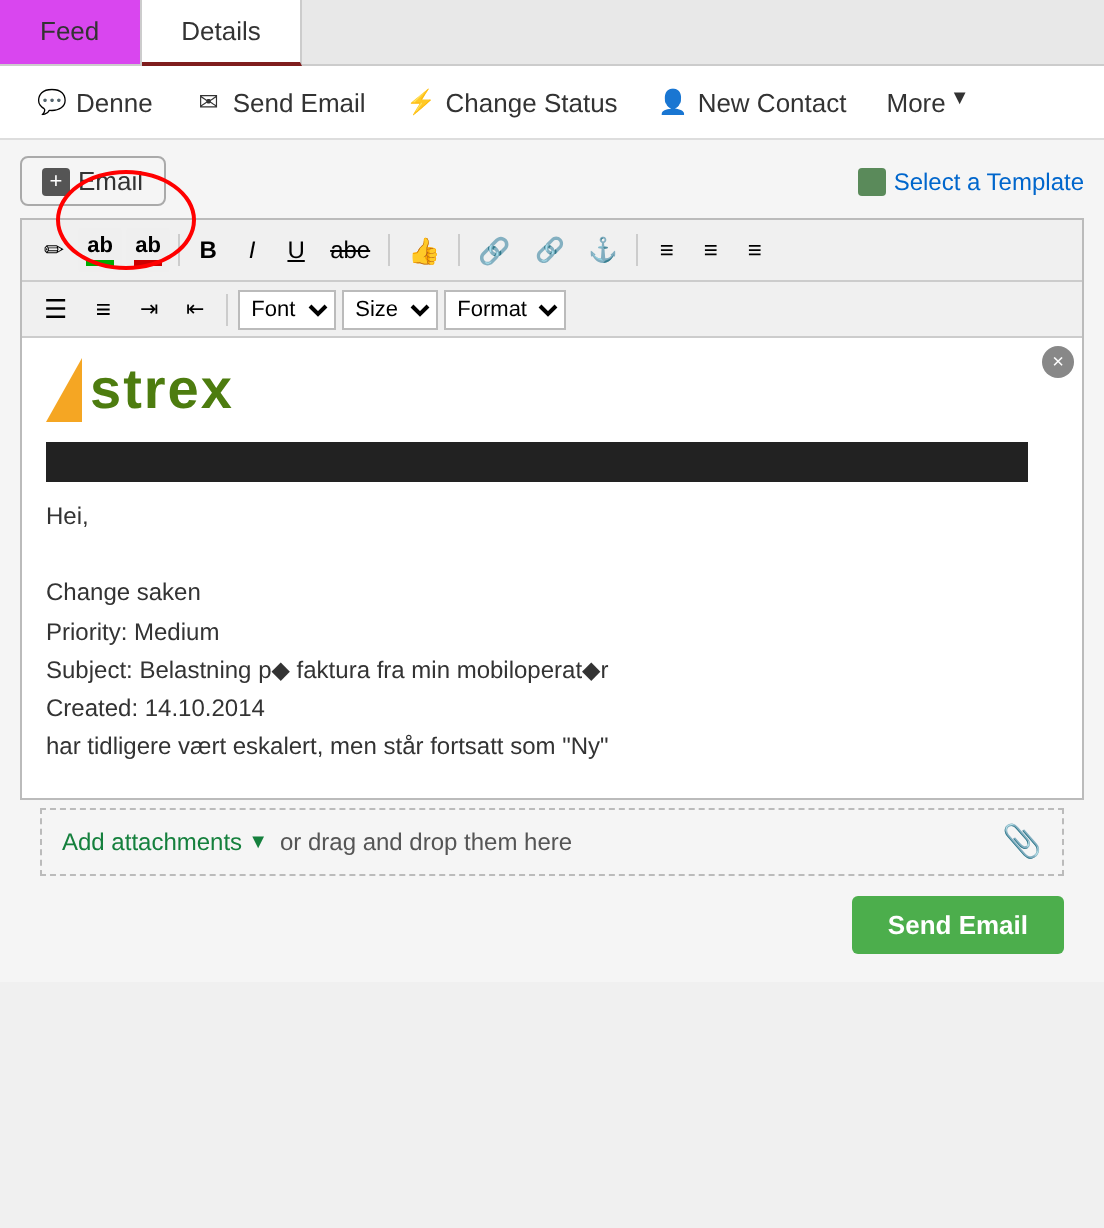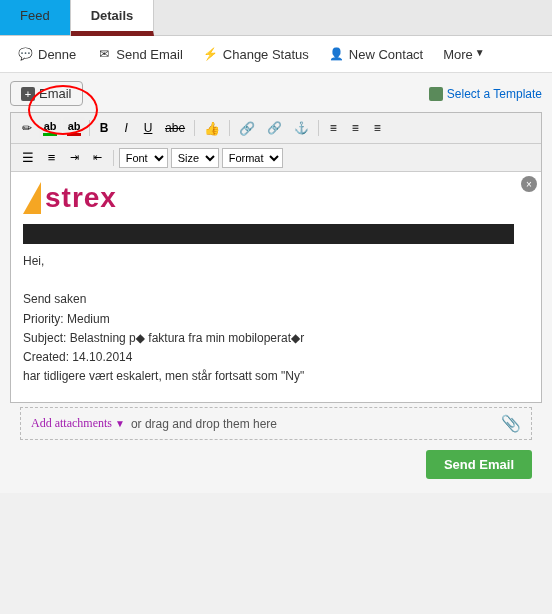--- a/index.html
+++ b/index.html
@@ -17,27 +17,26 @@
       display: flex;
       background: #e8e8e8;
       border-bottom: 1px solid #ccc;
     }
     .tab {
       padding: 8px 20px;
       cursor: pointer;
       font-size: 13px;
       color: #333;
       border-right: 1px solid #ccc;
-      background: #0ea5e9;
+      background: #d946ef;
     }
     .tab.active {
       background: #fff;
-      border-bottom: 5px solid #7f1d1d;
+      border-bottom: 2px solid #7f1d1d;
       margin-bottom: -1px;
-      font-weight: bold;
     }
 
     
     .action-bar {
       display: flex;
       align-items: center;
       padding: 6px 10px;
       background: #fff;
       border-bottom: 1px solid #ddd;
       gap: 4px;
@@ -228,21 +227,21 @@
       width: 0;
       height: 0;
       border-left: 18px solid transparent;
       border-right: 0px solid transparent;
       border-bottom: 32px solid #f5a623;
       display: inline-block;
     }
     .strex-text {
       font-size: 28px;
       font-weight: bold;
-      color: #be185d;
+      color: #4d7c0f;
       letter-spacing: 1px;
     }
     .email-redacted {
       height: 20px;
       background: #222;
       margin: 8px 0;
       width: 97%;
     }
     .email-text-content {
       font-size: 12px;
@@ -297,24 +296,23 @@
       border: 1px dashed #bbb;
       margin: 4px 10px;
       gap: 6px;
       font-size: 12px;
       color: #555;
     }
     .attach-link {
       display: flex;
       align-items: center;
       gap: 3px;
-      color: #a21caf;
-      cursor: pointer;
-      font-size: 12px;
-      font-family: Liberation Serif, serif;
+      color: #15803d;
+      cursor: pointer;
+      font-size: 12px;
     }
     .attach-link-chevron {
       font-size: 10px;
     }
     .paper-clip {
       margin-left: auto;
       font-size: 16px;
       color: #999;
     }
 
@@ -450,21 +448,21 @@
             <div class="email-logo">
               <span class="strex-triangle"></span>
               <span class="strex-text">strex</span>
             </div>
 
             <div class="email-redacted"></div>
 
             <div class="email-text-content">
               <p>Hei,</p>
               <br>
-              <p>Send saken</p>
+              <p>Change saken</p>
               <p>Priority: Medium</p>
               <p>Subject: Belastning p◆ faktura fra min mobiloperat◆r</p>
               <p>Created: 14.10.2014</p>
               <p>har tidligere vært eskalert, men står fortsatt som "Ny"</p>
             </div>
           </div>
         </div>
       </div>
     </div>
 

